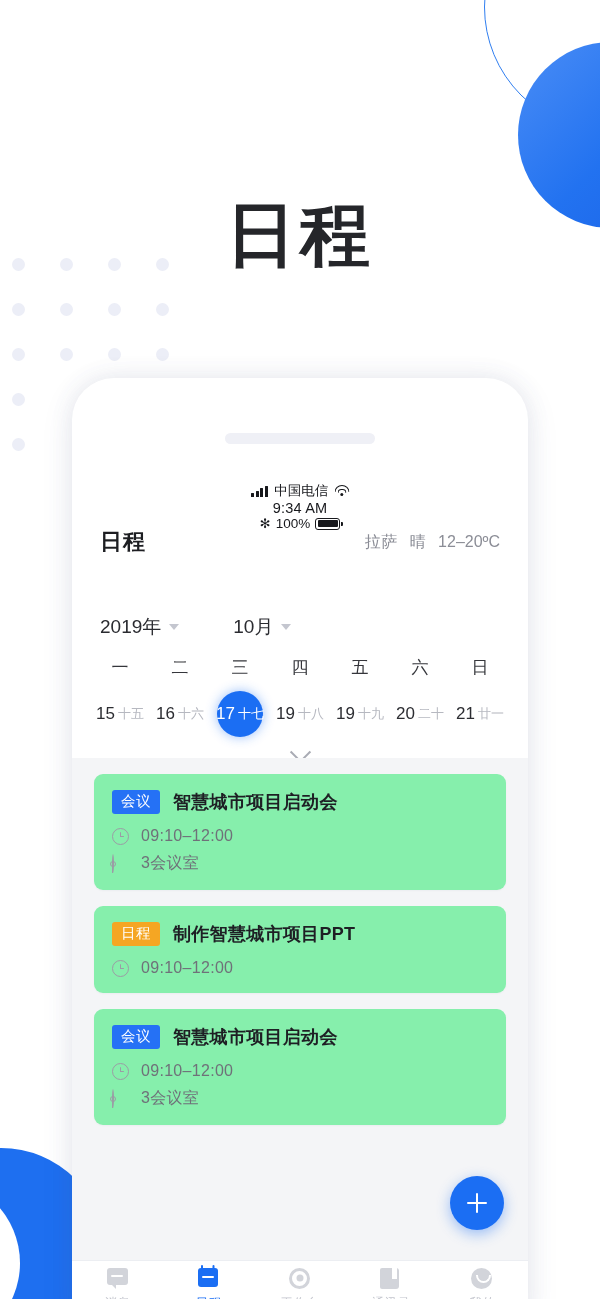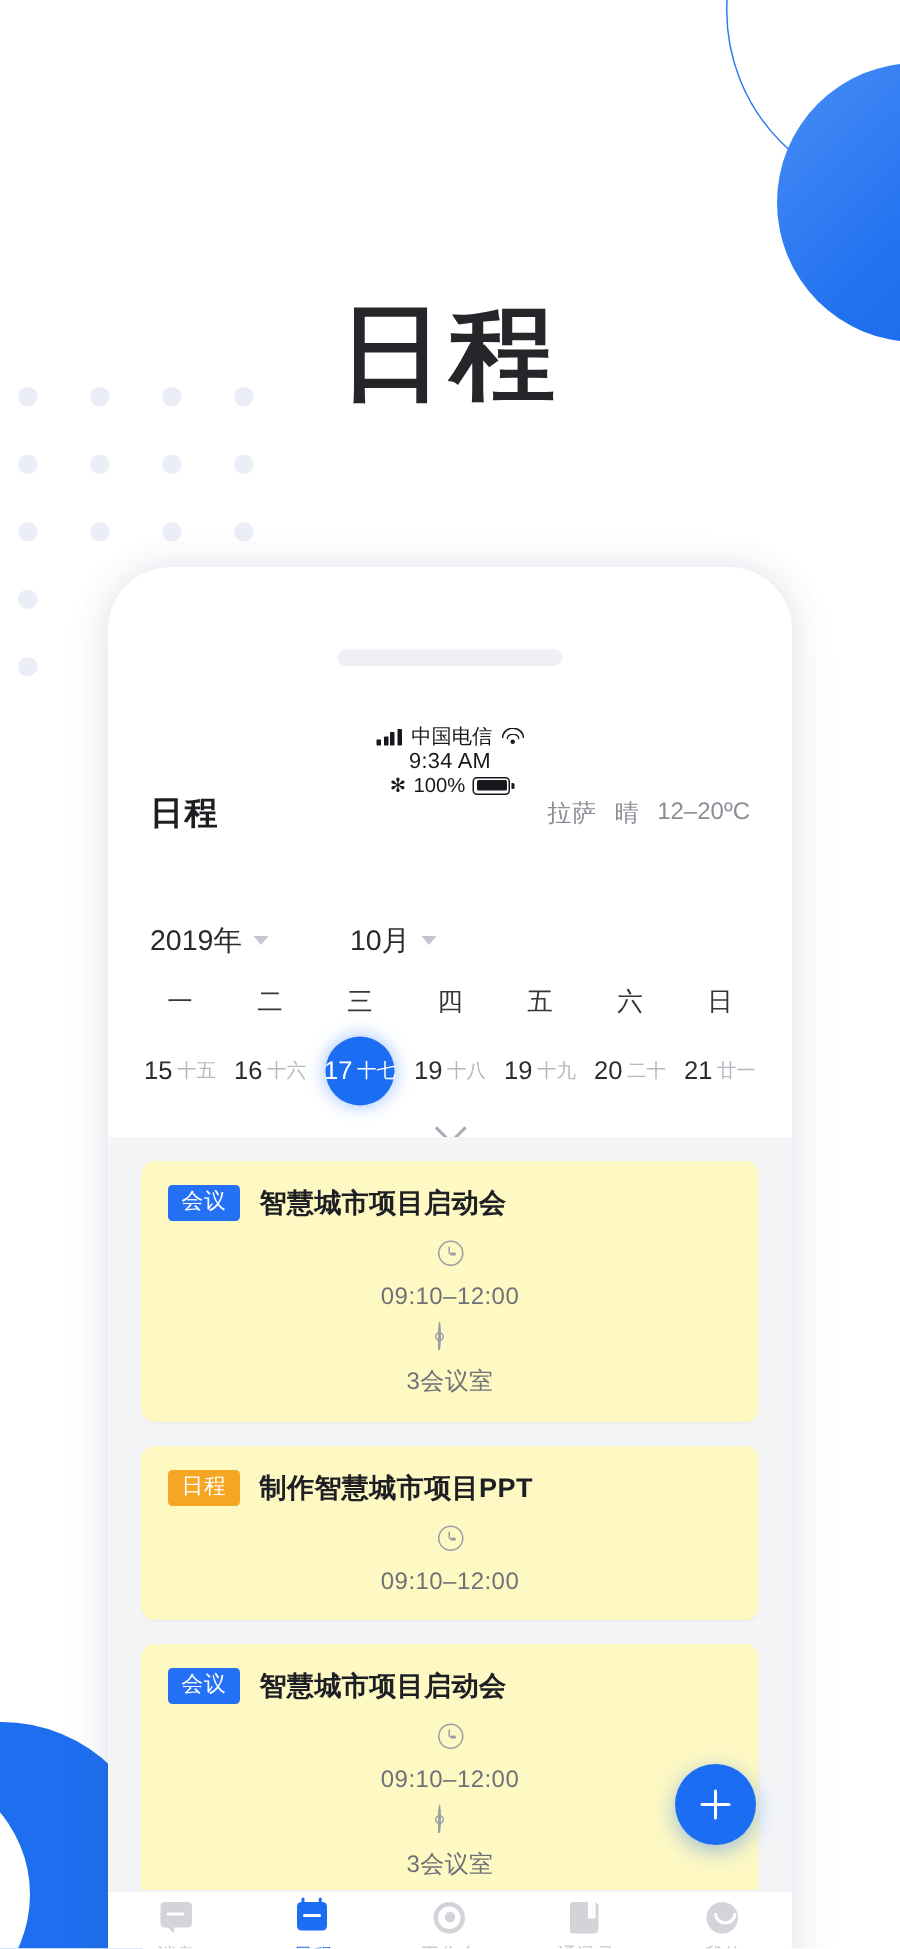--- a/index.html
+++ b/index.html
@@ -221,40 +221,40 @@
   .events {
     position:absolute;
     left:0; top:380px;
     width:456px;
     bottom:58px;
     background:#f4f5f7;
     padding:16px 22px 0 22px;
     overflow:hidden;
   }
   .event-card {
-    background:#fef9c3;
+    background:#86efac;
     border-radius:9px;
     padding:16px 18px 16px 18px;
     margin-bottom:16px;
     box-shadow:0 1px 2px rgba(30,40,80,0.04);
   }
   .ev-head { display:flex; align-items:center; gap:13px; margin-bottom:13px; }
   .ev-badge {
     font-size:14.5px;
     color:#ffffff;
     padding:3px 9px 4px 9px;
     border-radius:3px;
     letter-spacing:0.5px;
     line-height:1.15;
     font-weight:500;
   }
   .ev-badge.meeting { background:#2571f5; }
   .ev-badge.schedule { background:#f5a623; }
   .ev-title { font-size:18px; font-weight:bold; color:#1e1f24; letter-spacing:0.3px;}
-  .ev-row { display:flex; align-items:center; gap:12px; margin-top:8px;flex-direction:column; }
+  .ev-row { display:flex; align-items:center; gap:12px; margin-top:8px; }
   .ev-row:first-of-type { margin-top:0; }
   .ev-text { font-size:16px; color:#6f7179; letter-spacing:0.3px; }
   .ic { width:17px; height:17px; display:block; flex:0 0 17px; position:relative;}
   .ic-clock {
     border:1.5px solid #9b9da5; border-radius:50%;
   }
   .ic-clock:before, .ic-clock:after {
     content:""; position:absolute; background:#9b9da5; border-radius:1px;
   }
   .ic-clock:before { width:1.4px; height:5px; left:6.5px; top:3px; }

